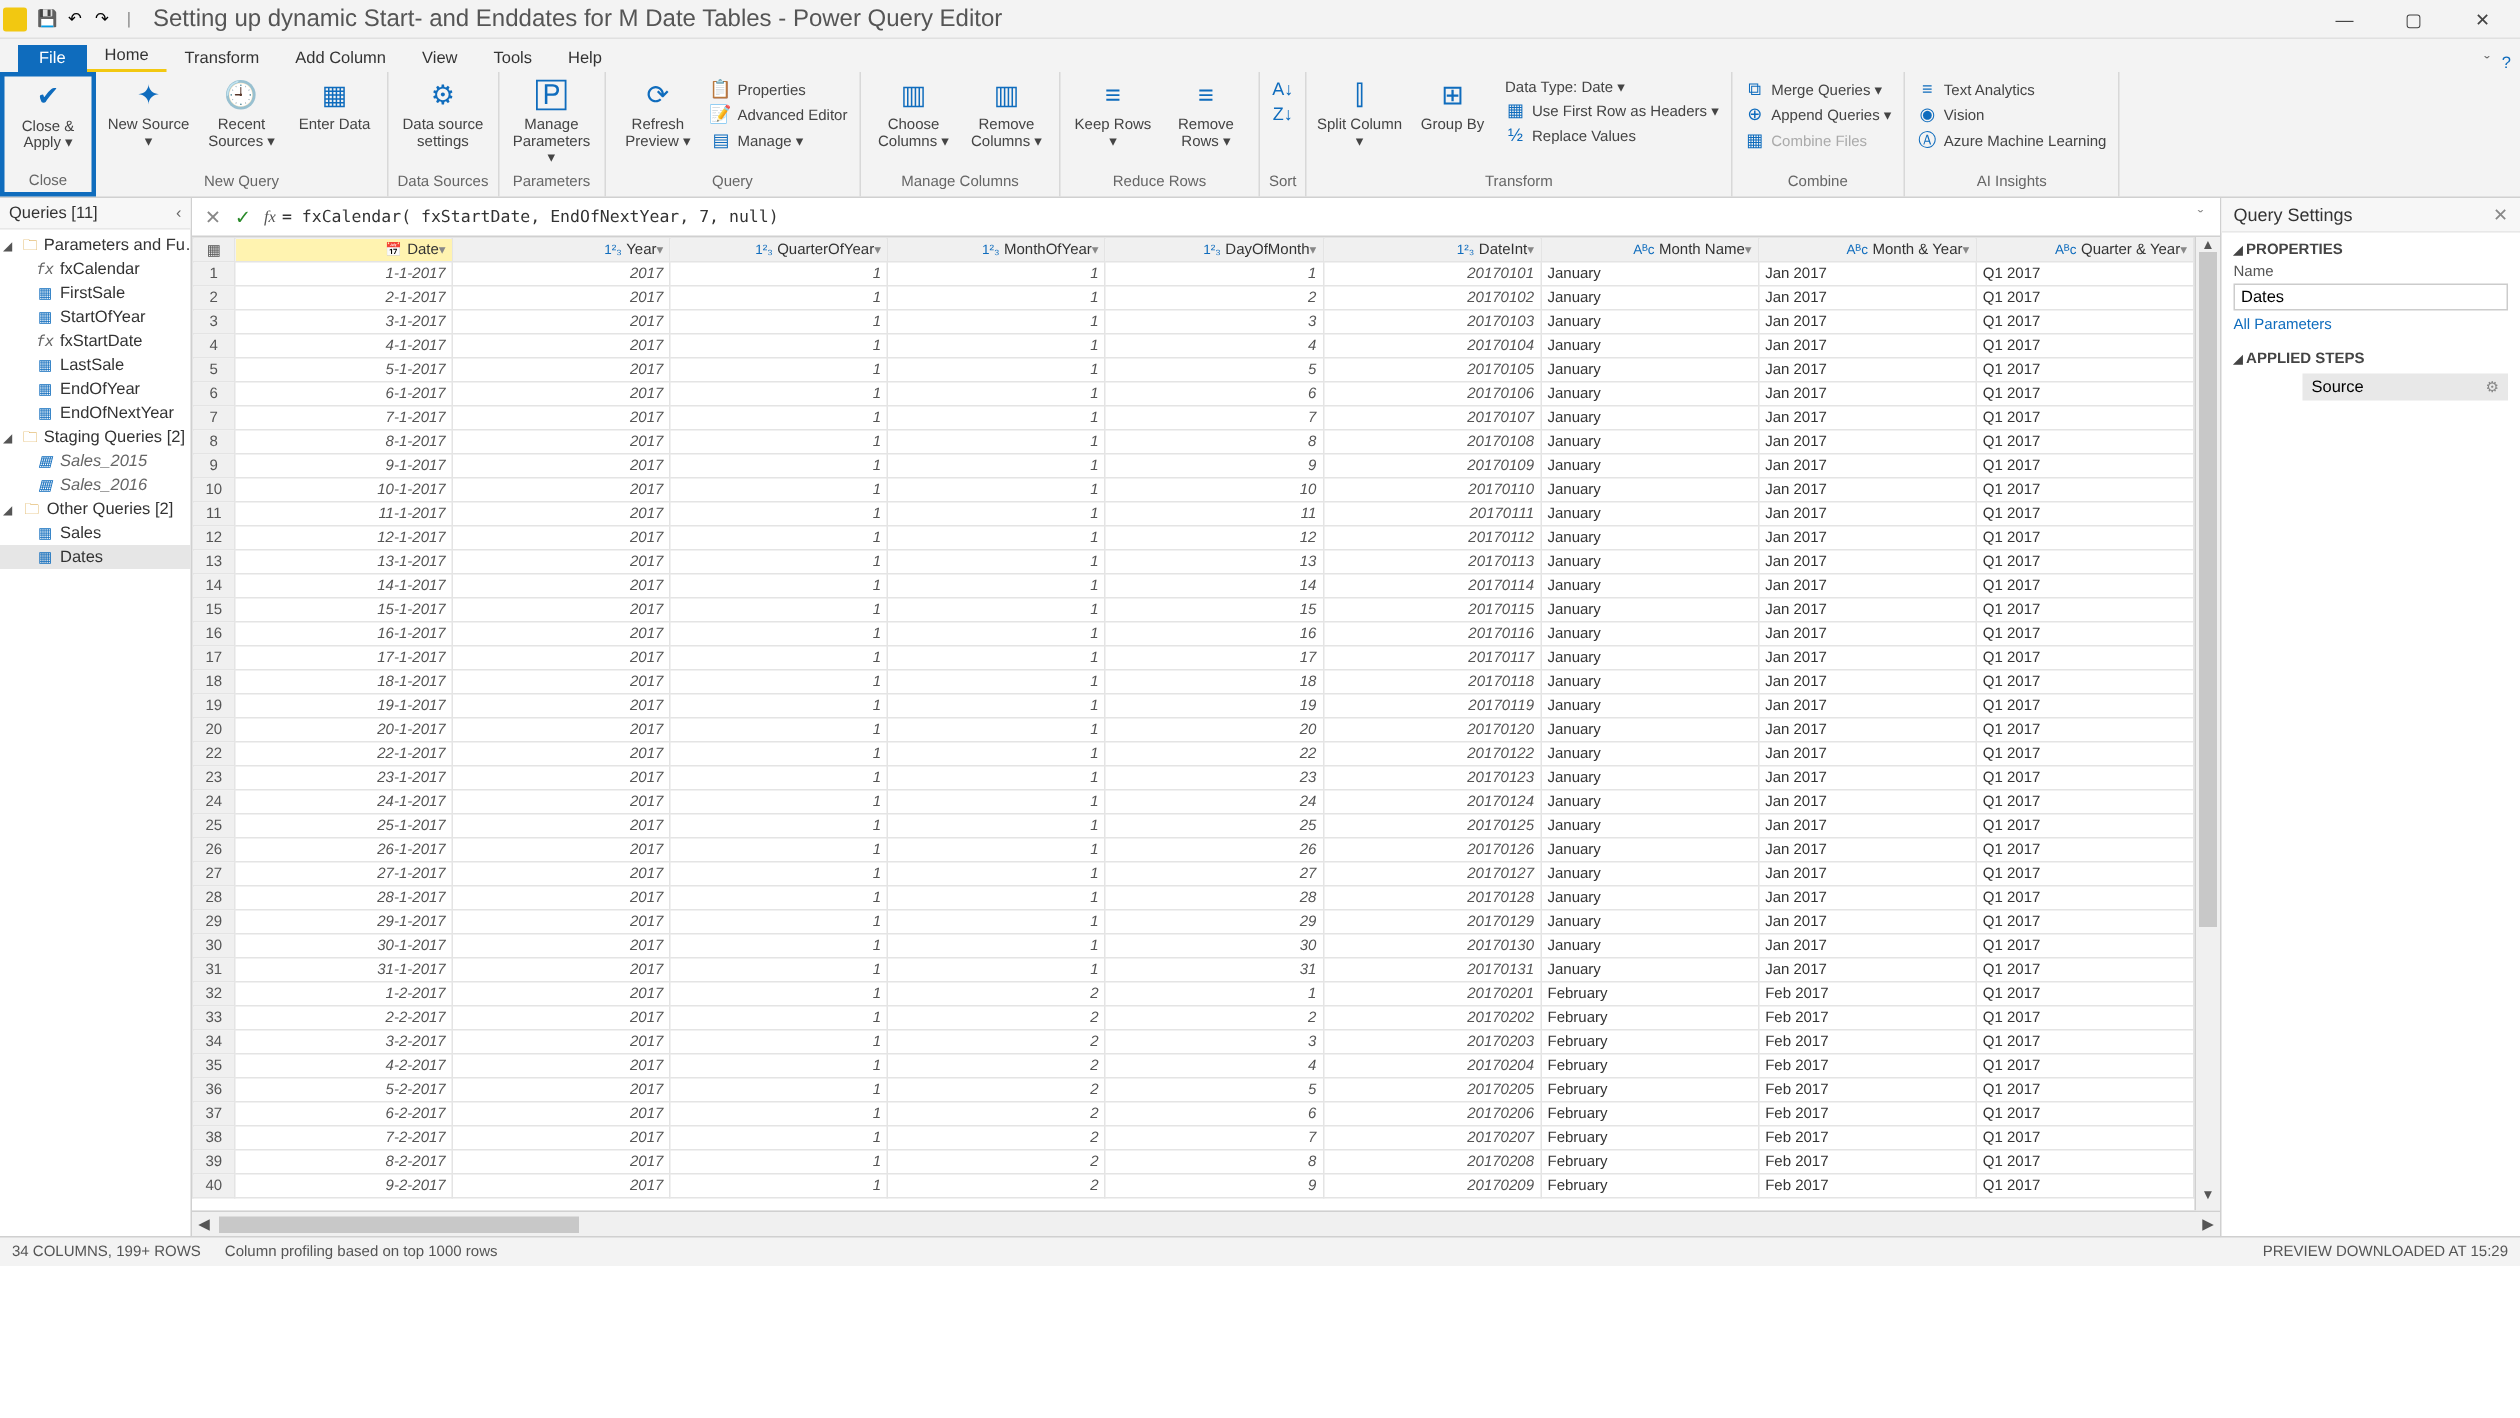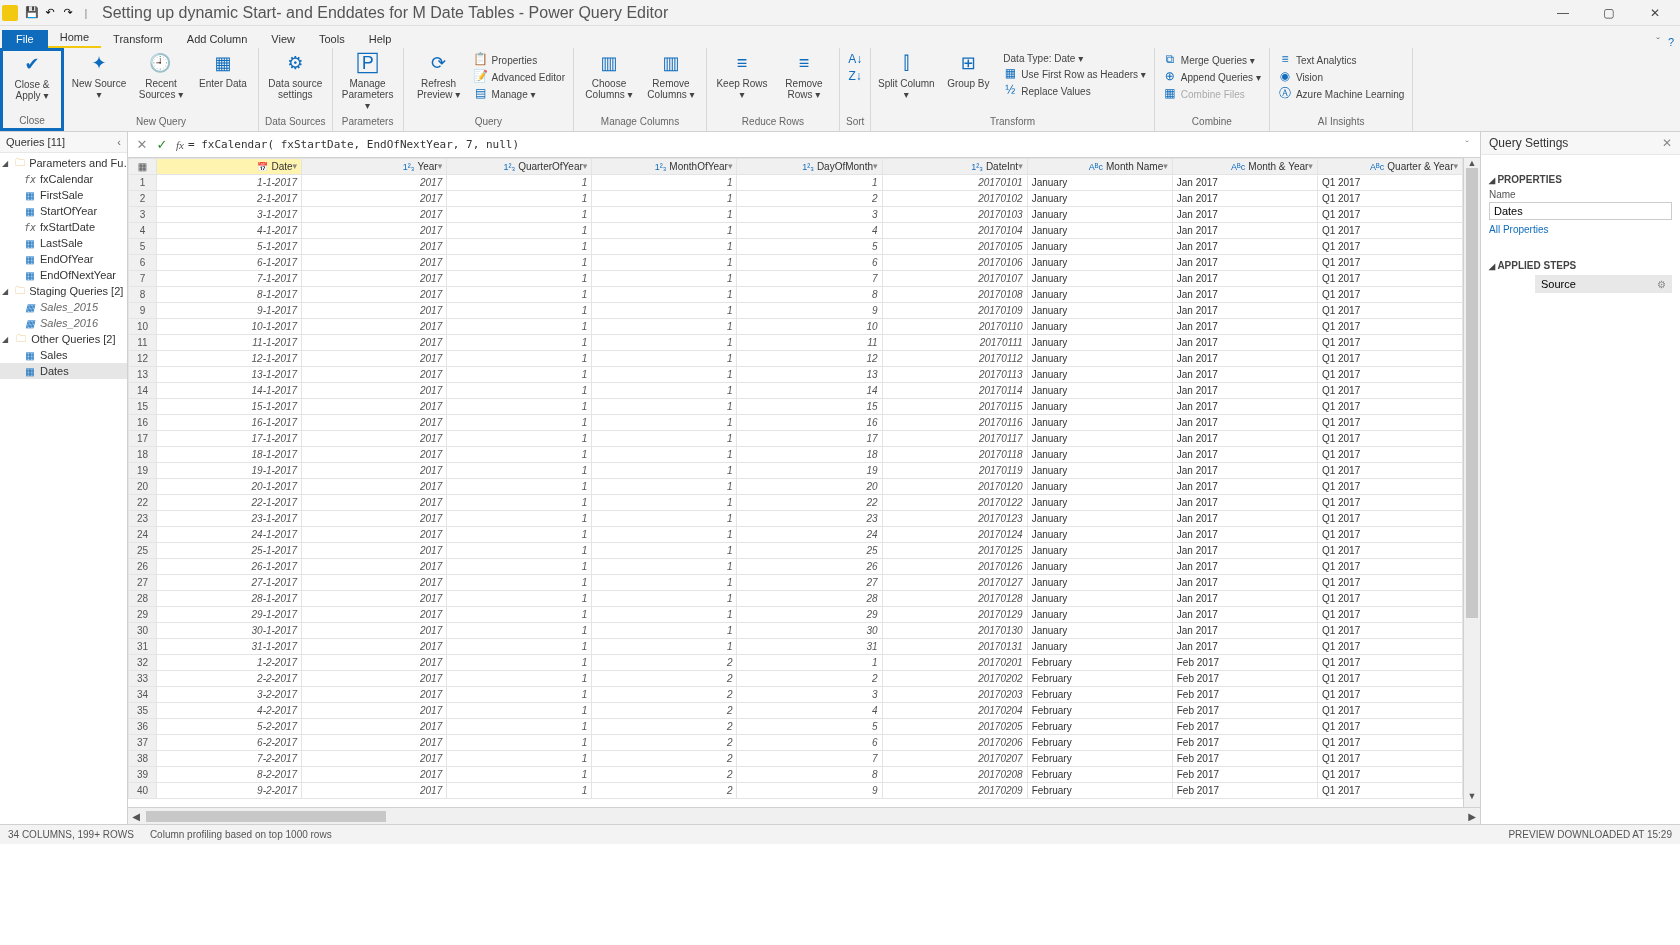--- a/index.html
+++ b/index.html
@@ -4,21 +4,21 @@
 <style>
 * { margin:0; padding:0; box-sizing:border-box; font-family:"Segoe UI",Arial,sans-serif; }
 body { width:1680px; height:945px; background:#fff; font-size:11px; overflow:hidden; position:relative; }
 .titlebar { height:26px; background:#f3f3f3; display:flex; align-items:center; padding:0 2px; border-bottom:1px solid #e0e0e0; }
 .titlebar .qat { display:flex; gap:2px; align-items:center; }
 .titlebar .qat span { width:16px; height:16px; display:flex; align-items:center; justify-content:center; font-size:11px; }
 .titlebar .pbi-logo { width:16px; height:16px; background:#f2c811; border-radius:2px; margin-right:4px; }
 .titlebar .title { margin-left:8px; color:#555; font-size:16px; }
 .titlebar .win-controls { margin-left:auto; display:flex; }
 .titlebar .win-controls span { width:46px; height:26px; display:flex; align-items:center; justify-content:center; font-size:12px; color:#444; }
-.menutabs { height:22px; display:flex; align-items:flex-end; background:#f3f3f3; padding-left:2px; }
+.menutabs { height:22px; display:flex; align-items:flex-end; background:#f3f3f3; padding-left:12px; }
 .menutabs .filetab { background:#0f6cbd; color:#fff; padding:3px 14px; font-size:11px; }
 .menutabs .mtab { padding:3px 12px; font-size:11px; color:#333; cursor:pointer; }
 .ribbon { height:84px; background:#f3f3f3; border-bottom:1px solid #d0d0d0; display:flex; }
 .rgroup { border-right:1px solid #d8d8d8; padding:2px 6px; display:flex; flex-direction:column; align-items:center; position:relative; }
 .rgroup .items { display:flex; gap:4px; flex:1; align-items:flex-start; }
 .rbtn { display:flex; flex-direction:column; align-items:center; justify-content:flex-start; width:58px; height:62px; text-align:center; font-size:10px; color:#444; line-height:1.1; padding-top:2px; }
 .rbtn .ricon { width:24px; height:24px; margin-bottom:2px; display:flex; align-items:center; justify-content:center; font-size:18px; color:#0f6cbd; }
 .rbtn.small { width:auto; height:auto; flex-direction:row; gap:4px; font-size:10px; padding:1px 2px; }
 .rbtn.small .ricon { width:14px; height:14px; font-size:12px; margin:0; }
 .rcol { display:flex; flex-direction:column; gap:1px; justify-content:flex-start; padding-top:2px; }
@@ -56,21 +56,21 @@
 th.date-col { background:#fff3b0; }
 td.num { text-align:right; font-style:italic; color:#555; }
 td.txt { text-align:left; color:#333; }
 .grid-wrap .vscroll { width:17px; background:#f0f0f0; border-left:1px solid #d0d0d0; position:relative; }
 .grid-wrap .vscroll .thumb { position:absolute; left:2px; right:2px; top:10px; height:450px; background:#c8c8c8; }
 .grid-wrap .vscroll .arr { position:absolute; left:0; right:0; height:16px; text-align:center; font-size:9px; color:#555; }
 .hscroll { height:17px; background:#f0f0f0; border-top:1px solid #d0d0d0; display:flex; align-items:center; }
 .hscroll .arr { width:16px; text-align:center; font-size:10px; color:#555; }
 .hscroll .thumb { height:11px; margin:0 2px; background:#c8c8c8; width:240px; }
 .hscroll .track { flex:1; }
-.settings { width:200px; border-left:1px solid #d0d0d0; background:#fff; display:flex; flex-direction:column;gap:13px; }
+.settings { width:200px; border-left:1px solid #d0d0d0; background:#fff; display:flex; flex-direction:column; }
 .settings .shead { padding:4px 8px; font-size:12px; color:#333; border-bottom:1px solid #e8e8e8; display:flex; align-items:center; background:#f7f7f7;}
 .settings .shead .x { margin-left:auto; color:#888; }
 .settings .sec { padding:6px 8px; }
 .settings .sec h4 { font-size:10px; text-transform:uppercase; color:#444; font-weight:bold; margin-bottom:4px; }
 .settings .sec h4::before { content:"◢ "; font-size:8px; }
 .settings .nlabel { font-size:10px; color:#555; margin-bottom:2px; }
 .settings input { width:100%; border:1px solid #ccc; padding:2px 4px; font-size:11px; }
 .settings .link { color:#0f6cbd; font-size:10px; margin-top:4px; display:block; }
 .settings .step { background:#e8e8e8; padding:3px 6px; font-size:11px; display:flex; align-items:center;margin-left:46px; }
 .settings .step .gear { margin-left:auto; color:#888; font-size:10px; }
@@ -834,21 +834,21 @@
 
   <div class="settings">
     <div class="shead">
       <span>Query Settings</span>
       <span class="x">✕</span>
     </div>
     <div class="sec">
       <h4>PROPERTIES</h4>
       <div class="nlabel">Name</div>
       <input type="text" value="Dates" style="">
-      <a class="link">All Properties</a>
+      <a class="link">All Parameters</a>
     </div>
     <div class="sec">
       <h4>APPLIED STEPS</h4>
       <div class="step">
         <span>Source</span>
         <span class="gear">⚙</span>
       </div>
     </div>
   </div>
 </div>

